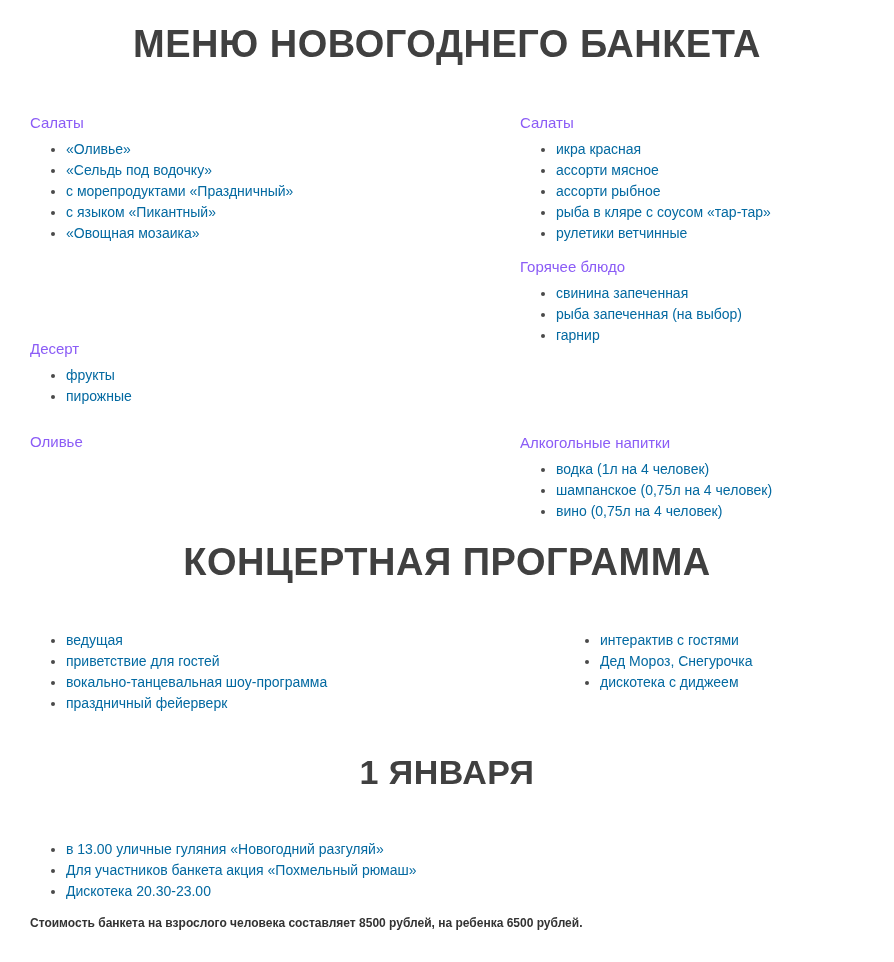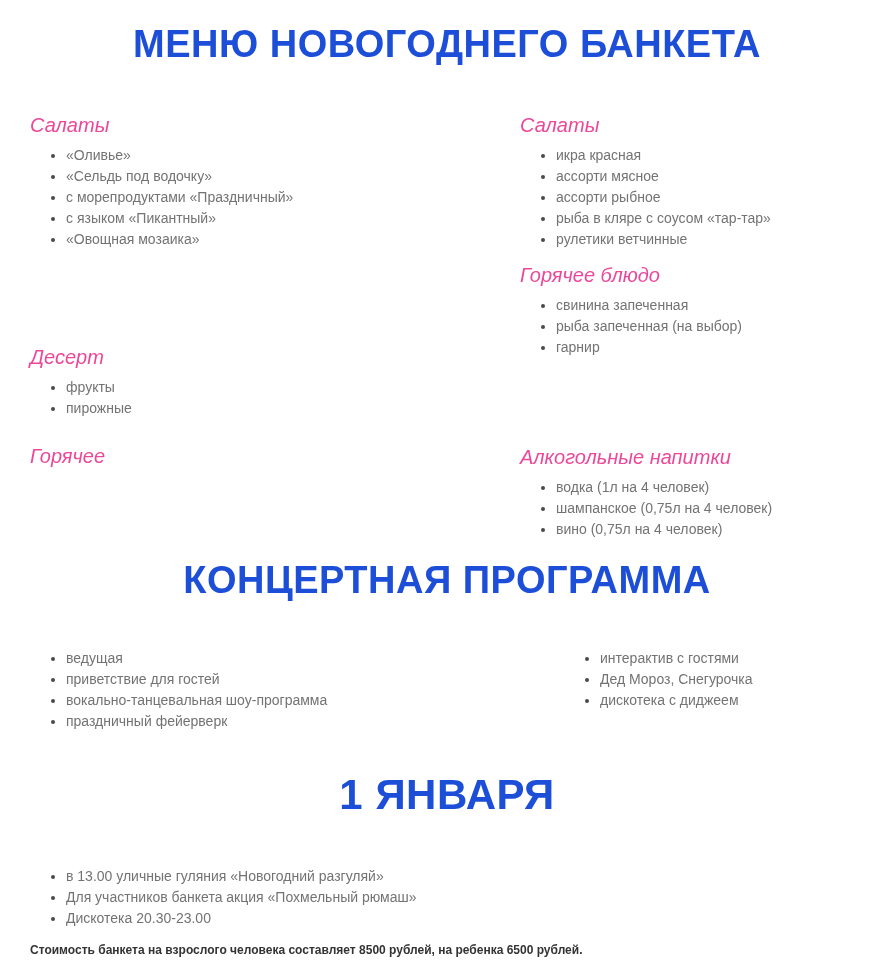--- a/index.html
+++ b/index.html
@@ -16,46 +16,45 @@
     position: relative;
   }
   .page {
     position: relative;
     width: 894px;
     height: 962px;
     box-sizing: border-box;
   }
   .banner-title {
     text-align: center;
-    color: #1d4ed8;
+    color: #404040;
     font-size: 38px;
     font-weight: bold;
     letter-spacing: 0.5px;
     line-height: 1.1;
     margin: 0;
   }
   #main-title {
     padding-top: 24px;
   }
   .section-heading {
-    font-size: 20px;
-    color: #ec4899;
+    font-size: 15px;
+    color: #8b5cf6;
     margin: 0 0 8px 0;
     font-weight: normal;
-    font-style: italic;
   }
   ul.dish-list {
     margin: 0 0 0 0;
     padding-left: 36px;
     list-style-type: disc;
   }
   ul.dish-list li {
     font-size: 14px;
     line-height: 21px;
-    color: #737373;
+    color: #0369a1;
     margin: 0;
     padding: 0;
   }
   ul.dish-list li::marker {
     color: #4a4a4a;
   }
   .columns {
     display: flex;
     width: 100%;
     box-sizing: border-box;
@@ -70,21 +69,21 @@
     padding-left: 10px;
     box-sizing: border-box;
   }
   .block {
     margin-bottom: 0;
   }
 
   #menu-columns { margin-top: 48px; }
   #concert-title { margin-top: 20px; }
   #concert-columns { margin-top: 46px; gap: 44px; }
-  #date-title { margin-top: 40px; font-size: 42px; }
+  #date-title { margin-top: 40px; font-size: 34px; }
   #final-block { margin-top: 48px; padding-left: 30px; }
   .price-line {
     font-size: 12px;
     font-weight: bold;
     color: #333333;
     margin-top: 14px;
     padding-left: 0;
   }
 </style>
 </head>
@@ -114,21 +113,21 @@
         <div class="section-heading">Десерт</div>
         <ul class="dish-list">
           <li>фрукты</li>
           <li>пирожные</li>
         </ul>
       </div>
 
       <div style="height:26px"></div>
 
       <div class="block">
-        <div class="section-heading">Горячее</div>
+        <div class="section-heading">Оливье</div>
       </div>
 
     </div>
 
     <div class="col-right">
 
       <div class="block">
         <div class="section-heading">Салаты</div>
         <ul class="dish-list">
           <li>икра красная</li>

